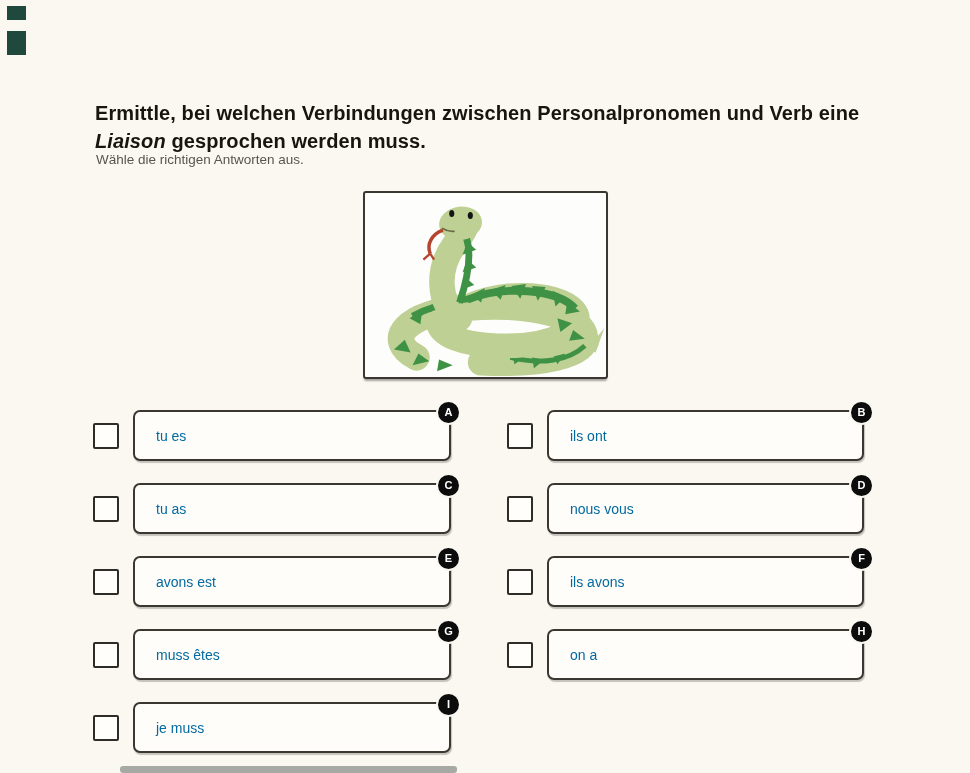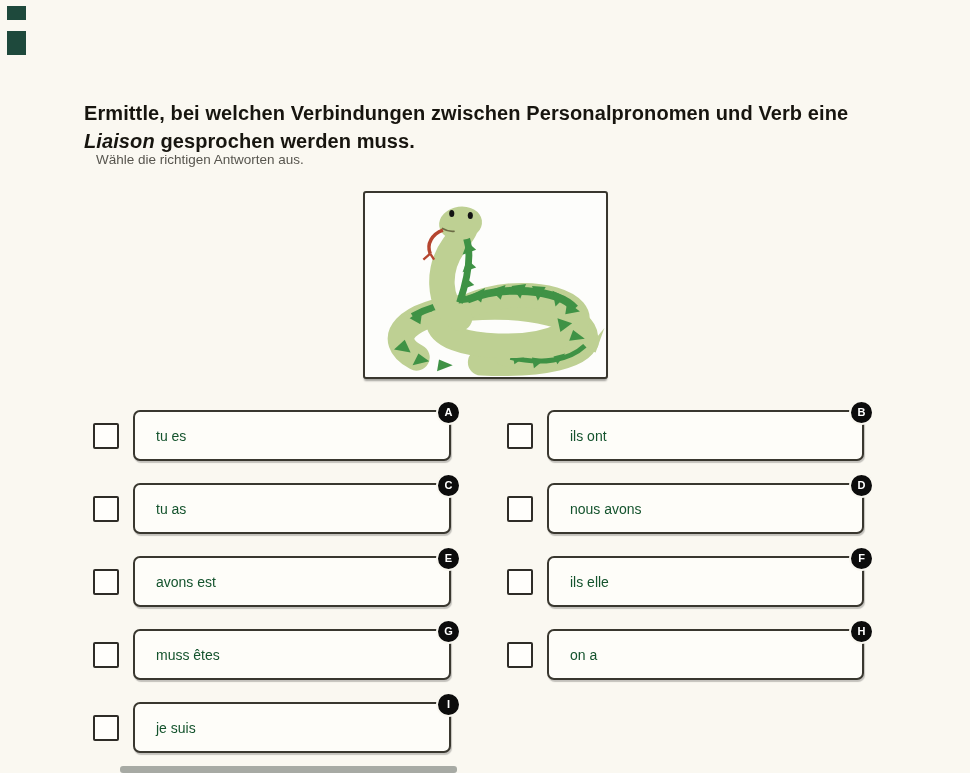--- a/index.html
+++ b/index.html
@@ -9,21 +9,21 @@
     font-family:"Liberation Sans", sans-serif;
   }
   .corner-sq{position:absolute;left:7px;background:#1e493c;}
   #corner-sq-1{top:6px;width:19px;height:14px;}
   #corner-sq-2{top:31px;width:19px;height:24px;}
   .bottom-bar{
     position:absolute;left:120px;top:766px;width:337px;height:7px;
     background:#a7aaa4;border-radius:3px;
   }
   .title{
-    position:absolute;left:84px;top:86px;width:772px;
+    position:absolute;left:95px;top:86px;width:772px;
     font-size:20px;line-height:28px;font-weight:bold;color:#17150f;
     letter-spacing:.1px;
   }
   .title .it{font-style:italic;}
   .instruction{
     position:absolute;left:96px;top:152px;
     font-size:13.5px;color:#57554e;
   }
   .image-card{
     position:absolute;left:363px;top:191px;width:245px;height:188px;
@@ -42,21 +42,21 @@
     margin-right:14px;cursor:pointer;
   }
   .answer-box{
     position:relative;box-sizing:border-box;height:51px;
     border:2px solid #39372f;border-radius:7px;background:#fefdf9;
     display:flex;align-items:center;padding-left:21px;
     box-shadow:1px 2px 1px rgba(0,0,0,.22);cursor:pointer;
   }
   #col-left .answer-box{width:318px;}
   #col-right .answer-box{width:317px;}
-  .answer-label{font-size:14px;color:#14532d;}
+  .answer-label{font-size:14px;color:#0369a1;}
   .badge{
     position:absolute;top:-12px;right:-12px;width:21px;height:21px;
     border-radius:50%;background:#0c0c0c;color:#ffffff;
     border:2px solid #faf8f1;
     font-size:11px;font-weight:bold;line-height:21px;text-align:center;
   }
 </style>
 </head>
 <body>
 
@@ -139,45 +139,45 @@
   <div class="answer-row">
     <span class="checkbox"></span>
     <div class="answer-box">
       <span class="answer-label">muss êtes</span>
       <span class="badge">G</span>
     </div>
   </div>
   <div class="answer-row">
     <span class="checkbox"></span>
     <div class="answer-box">
-      <span class="answer-label">je suis</span>
+      <span class="answer-label">je muss</span>
       <span class="badge">I</span>
     </div>
   </div>
 </div>
 
 <div id="col-right" class="answers-col">
   <div class="answer-row">
     <span class="checkbox"></span>
     <div class="answer-box">
       <span class="answer-label">ils ont</span>
       <span class="badge">B</span>
     </div>
   </div>
   <div class="answer-row">
     <span class="checkbox"></span>
     <div class="answer-box">
-      <span class="answer-label">nous avons</span>
+      <span class="answer-label">nous vous</span>
       <span class="badge">D</span>
     </div>
   </div>
   <div class="answer-row">
     <span class="checkbox"></span>
     <div class="answer-box">
-      <span class="answer-label">ils elle</span>
+      <span class="answer-label">ils avons</span>
       <span class="badge">F</span>
     </div>
   </div>
   <div class="answer-row">
     <span class="checkbox"></span>
     <div class="answer-box">
       <span class="answer-label">on a</span>
       <span class="badge">H</span>
     </div>
   </div>

